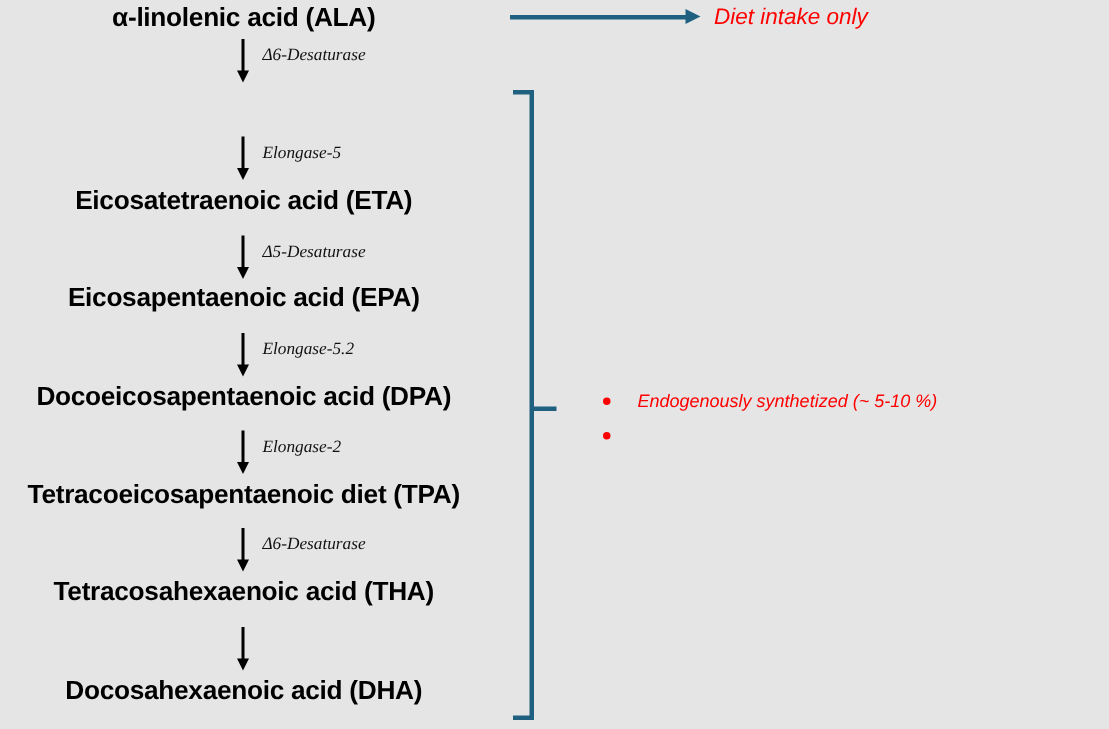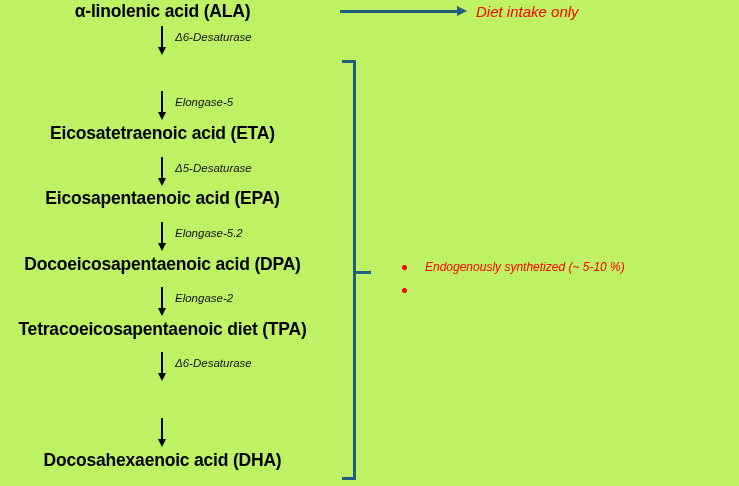--- a/index.html
+++ b/index.html
@@ -9,21 +9,21 @@
     background: #ffffff;
   }
   body {
     font-family: "Liberation Sans", sans-serif;
     -webkit-font-smoothing: antialiased;
   }
   #canvas {
     position: relative;
     width: 739px;
     height: 486px;
-    background: #bef264;
+    background: #e5e5e5;
     overflow: hidden;
   }
 
   
   .compound {
     position: absolute;
     left: 0;
     width: 325px;
     text-align: center;
     font-family: "Liberation Sans", sans-serif;
@@ -49,21 +49,21 @@
     width: 0;
     height: 0;
     border-left: 4px solid transparent;
     border-right: 4px solid transparent;
     border-top: 8px solid #000000;
   }
 
   .enzyme {
     position: absolute;
     left: 175px;
-    font-family: Liberation Sans, sans-serif;
+    font-family: Liberation Serif, serif;
     font-style: italic;
     font-size: 11.5px;
     line-height: 13px;
     color: #111111;
     white-space: nowrap;
   }
 
   
   .arrow-h {
     position: absolute;
@@ -131,20 +131,21 @@
 </head>
 <body>
 
 <div id="canvas">
 
   <div class="compound" style="top:1px">α-linolenic acid (ALA)</div>
   <div class="compound" style="top:123px">Eicosatetraenoic acid (ETA)</div>
   <div class="compound" style="top:188px">Eicosapentaenoic acid (EPA)</div>
   <div class="compound" style="top:254px">Docoeicosapentaenoic acid (DPA)</div>
   <div class="compound" style="top:319px">Tetracoeicosapentaenoic diet (TPA)</div>
+  <div class="compound" style="top:384px">Tetracosahexaenoic acid (THA)</div>
   <div class="compound" style="top:450px">Docosahexaenoic acid (DHA)</div>
 
   <div class="arrow-v" style="top:26px;height:22px"></div>
   <div class="enzyme" style="top:31px">Δ6-Desaturase</div>
 
   <div class="arrow-v" style="top:91px;height:22px"></div>
   <div class="enzyme" style="top:96px">Elongase-5</div>
 
   <div class="arrow-v" style="top:157px;height:22px"></div>
   <div class="enzyme" style="top:162px">Δ5-Desaturase</div>

